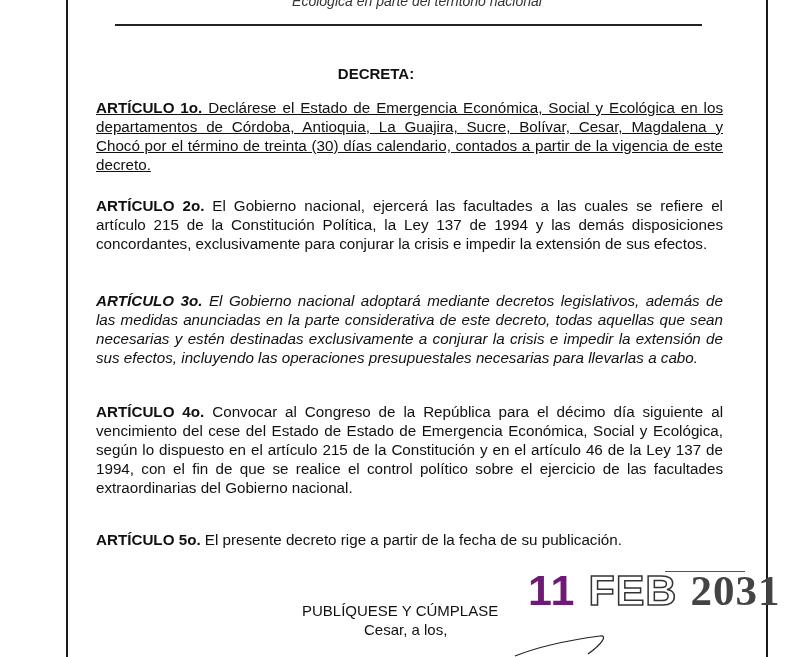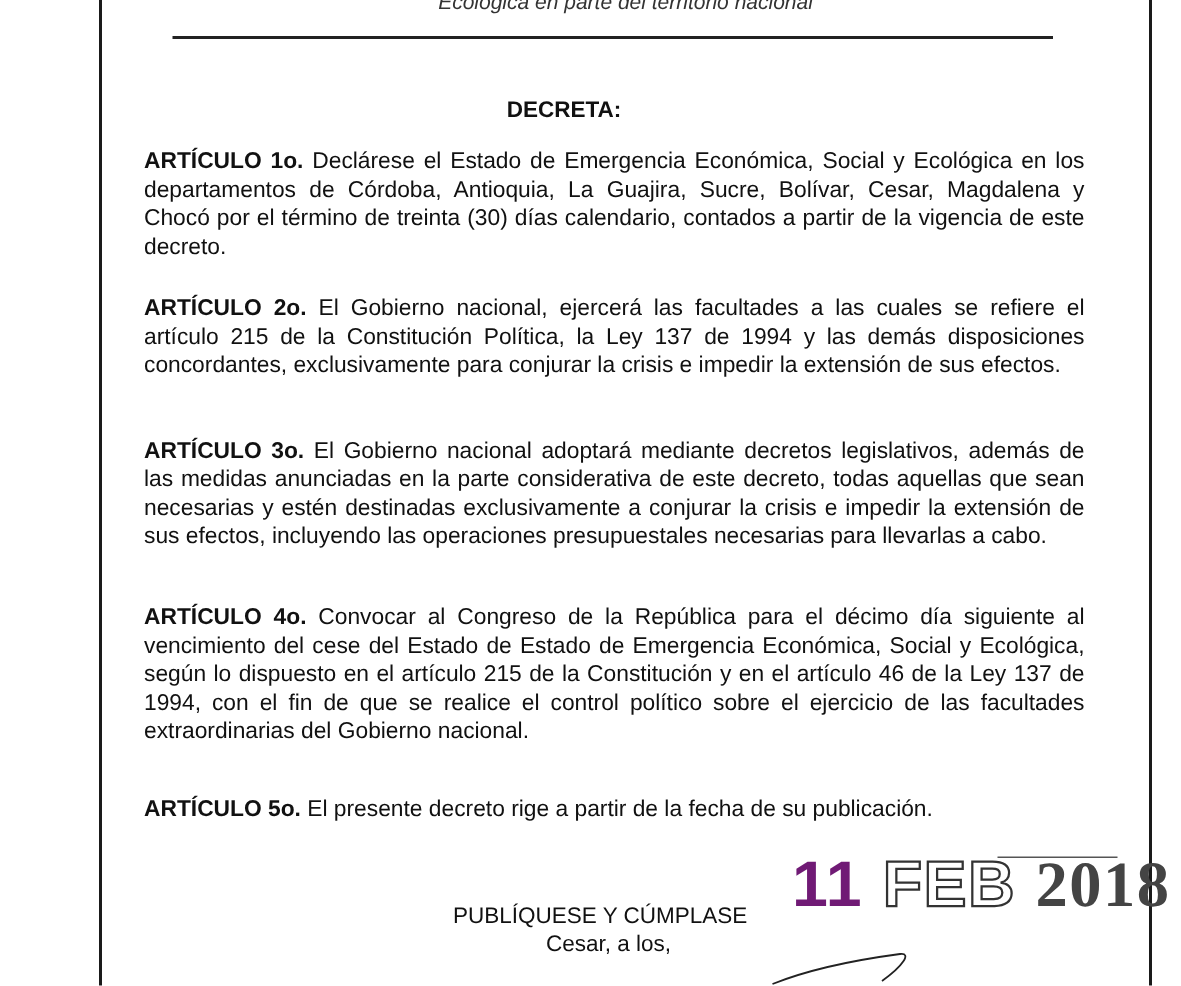--- a/index.html
+++ b/index.html
@@ -4,21 +4,21 @@
   <style>
     html, body { margin:0; padding:0; background:#ffffff; }
     body { width:787px; height:657px; position:relative; overflow:hidden; font-family:"Liberation Sans", sans-serif; color:#111; }
     .page-border-left { position:absolute; left:66px; top:0; width:2px; height:657px; background:#1a1a1a; }
     .page-border-right { position:absolute; left:766px; top:0; width:2px; height:657px; background:#1a1a1a; }
     .header-italic { position:absolute; left:68px; width:698px; top:-7px; text-align:center; font-style:italic; font-size:14px; color:#333; }
     .header-rule { position:absolute; left:115px; width:587px; top:24px; height:2px; background:#222; }
     .decreta { position:absolute; left:68px; width:616px; top:65px; text-align:center; font-weight:bold; font-size:15px; }
     .article { position:absolute; left:96px; width:627px; font-size:15.2px; line-height:19px; text-align:justify; }
     .article b { font-weight:bold; }
-    .a1 { top:98px; } .a2 { top:196px; } .a3 { top:291px; } .a4 { top:402px; } .a5 { top:530px; }
+    .a1 { top:98px;text-decoration:underline; } .a2 { top:196px; } .a3 { top:291px;font-style:italic; } .a4 { top:402px; } .a5 { top:530px; }
     .publ { position:absolute; left:302px; top:602px; font-weight:normal; font-size:15px; }
     .dado { position:absolute; left:364px; top:621px; font-size:15px; }
     .stamp { position:absolute; left:528px; top:566px; font-size:43px; font-weight:bold; font-family:"Liberation Sans", sans-serif; letter-spacing:1px; color:#222; }
     .stamp .d { font-family:"Liberation Sans", sans-serif; color:#701a75; }
     .stamp .m { font-family:"Liberation Sans", sans-serif; font-weight:bold; color:transparent; -webkit-text-stroke:1.5px #333; }
     .stamp .y { font-family:"Liberation Serif", serif; color:#444; }
     .stamp-line { position:absolute; left:665px; top:571px; width:80px; height:1px; background:#555; }
     .signature { position:absolute; left:510px; top:632px; width:110px; height:25px; }
   </style>
 </head>
@@ -34,18 +34,18 @@
 
 <div class="article a1"><b>ARTÍCULO 1o.</b><span> Declárese el Estado de Emergencia Económica, Social y Ecológica en los departamentos de Córdoba, Antioquia, La Guajira, Sucre, Bolívar, Cesar, Magdalena y Chocó por el término de treinta (30) días calendario, contados a partir de la vigencia de este decreto.</span></div>
 <div class="article a2"><b>ARTÍCULO 2o.</b><span> El Gobierno nacional, ejercerá las facultades a las cuales se refiere el artículo 215 de la Constitución Política, la Ley 137 de 1994 y las demás disposiciones concordantes, exclusivamente para conjurar la crisis e impedir la extensión de sus efectos.</span></div>
 <div class="article a3"><b>ARTÍCULO 3o.</b><span> El Gobierno nacional adoptará mediante decretos legislativos, además de las medidas anunciadas en la parte considerativa de este decreto, todas aquellas que sean necesarias y estén destinadas exclusivamente a conjurar la crisis e impedir la extensión de sus efectos, incluyendo las operaciones presupuestales necesarias para llevarlas a cabo.</span></div>
 <div class="article a4"><b>ARTÍCULO 4o.</b><span> Convocar al Congreso de la República para el décimo día siguiente al vencimiento del cese del Estado de Estado de Emergencia Económica, Social y Ecológica, según lo dispuesto en el artículo 215 de la Constitución y en el artículo 46 de la Ley 137 de 1994, con el fin de que se realice el control político sobre el ejercicio de las facultades extraordinarias del Gobierno nacional.</span></div>
 <div class="article a5"><b>ARTÍCULO 5o.</b><span> El presente decreto rige a partir de la fecha de su publicación.</span></div>
 
 <div class="publ">PUBLÍQUESE Y CÚMPLASE</div>
 <div class="dado">Cesar, a los,</div>
 
-<div class="stamp"><span class="d">11</span> <span class="m">FEB</span> <span class="y">2018</span></div>
+<div class="stamp"><span class="d">11</span> <span class="m">FEB</span> <span class="y">2031</span></div>
 <div class="stamp-line"></div>
 
 <svg class="signature" viewBox="0 0 110 25">
   <path d="M5 24 C 30 14, 60 8, 90 4 C 98 3, 92 12, 78 22" fill="none" stroke="#222" stroke-width="1.2"></path>
 </svg>
 
 </body></html>

